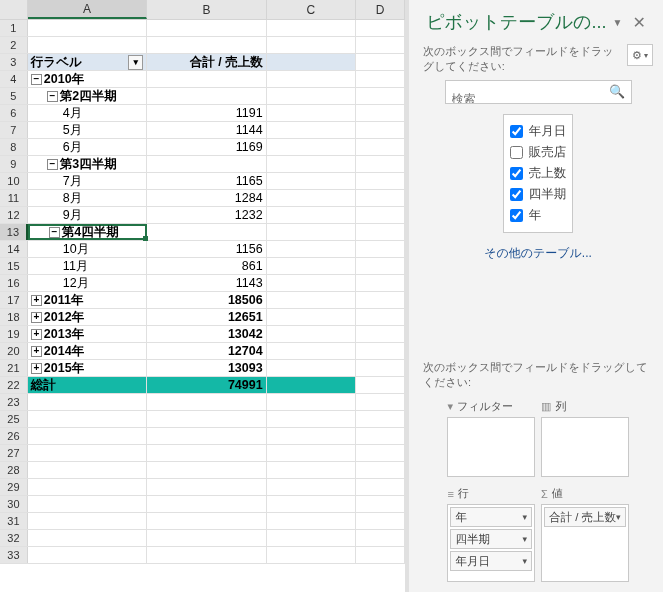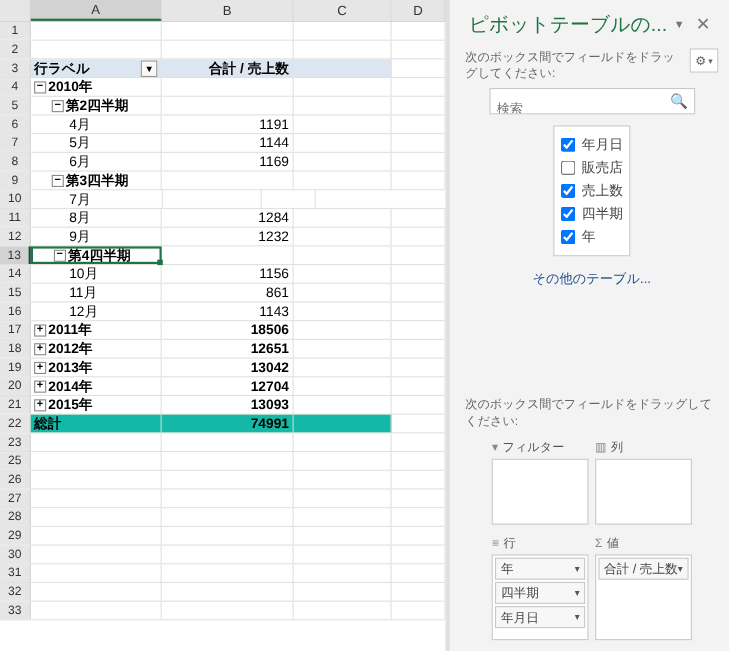--- a/index.html
+++ b/index.html
@@ -139,20 +139,21 @@
           <span class="toggle">−</span>
           <b>第3四半期</b>
         </div>
         <div class="cell cB r bold"></div>
         <div class="cell cC"></div>
         <div class="cell cD"></div>
       </div>
       <div class="row">
         <div class="row-h">10</div>
         <div class="cell cA"><span class="indent2"></span>7月</div>
+        <div class="cell cB r">1165</div>
         <div class="cell cC"></div>
         <div class="cell cD"></div>
       </div>
       <div class="row">
         <div class="row-h">11</div>
         <div class="cell cA"><span class="indent2"></span>8月</div>
         <div class="cell cB r">1284</div>
         <div class="cell cC"></div>
         <div class="cell cD"></div>
       </div>

